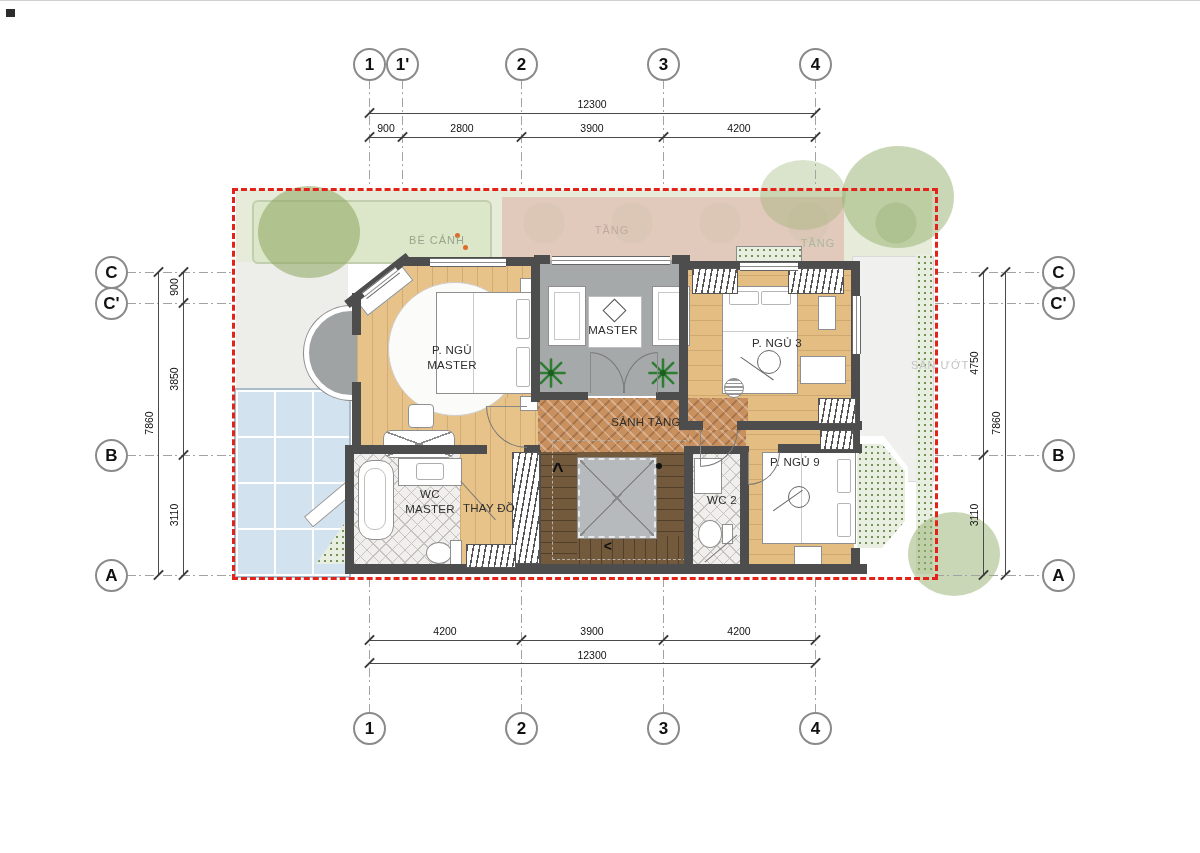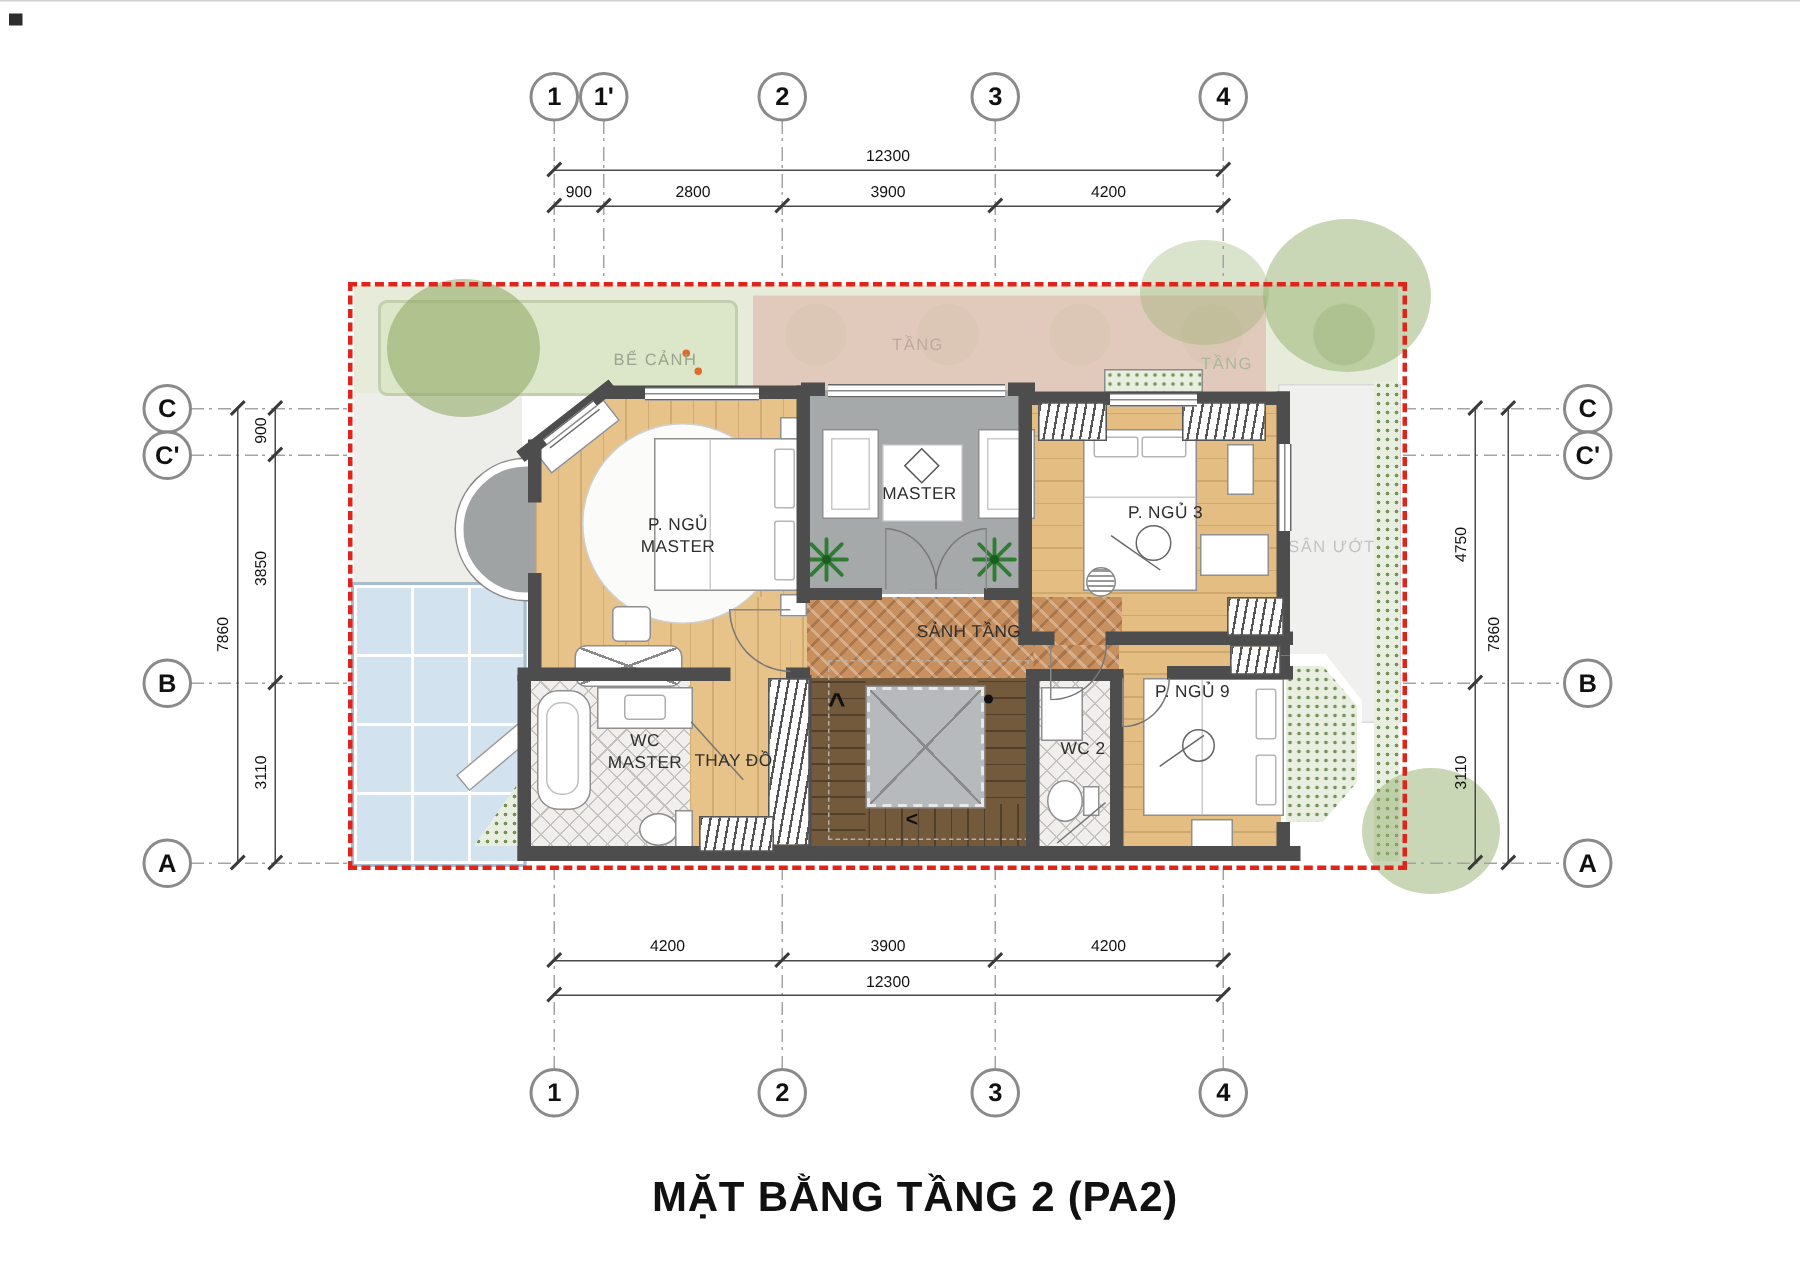--- a/index.html
+++ b/index.html
@@ -66,21 +66,21 @@
     <div class="abs" style="left:852px;top:256px;width:80px;height:224px;background:#f0f0ef;border:1px solid #d9d9d9;z-index:1;"></div>
     <div class="abs speck" style="left:916px;top:254px;width:17px;height:320px;z-index:2;"></div>
     <div class="treeblob" style="left:908px;top:512px;width:92px;height:84px;background:rgba(150,175,110,.5);"></div>
     <div class="abs" style="left:236px;top:262px;width:112px;height:126px;background:#ededea;z-index:1;"></div>
     <div class="abs glass" style="left:234px;top:388px;width:113px;height:186px;z-index:5;"></div>
     <div class="abs" style="left:300px;top:492px;width:70px;height:12px;background:#fff;border:1px solid #9a9a9a;transform:rotate(-40deg);z-index:6;"></div>
     <div class="abs speck" style="left:316px;top:504px;width:42px;height:60px;clip-path:polygon(100% 0,100% 100%,0 100%);z-index:7;"></div>
     <div class="slabel" style="left:437px;top:240px;color:#9aa48e;">BỂ CẢNH</div>
     <div class="slabel" style="left:612px;top:230px;color:#bfa99e;">TẦNG</div>
     <div class="slabel" style="left:818px;top:243px;color:#aab79b;">TẦNG</div>
-    <div class="slabel" style="left:888px;top:365px;color:#c3c3c3;">SÂN ƯỚT</div>
+    <div class="slabel" style="left:940px;top:365px;color:#c3c3c3;">SÂN ƯỚT</div>
   </div>
 
   <div>
     <div class="abs" style="left:304px;top:306px;width:84px;height:84px;border-radius:50%;background:#a0a3a4;border:5px solid #fff;box-shadow:0 0 0 1px #8a8a8a;z-index:6;"></div>
     <div class="abs wood" style="left:357px;top:264px;width:179px;height:184px;clip-path:polygon(0 24%,26% 0,100% 0,100% 100%,0 100%);z-index:7;"></div>
     <div class="abs" style="left:536px;top:260px;width:148px;height:136px;background:#a5a9aa;z-index:7;"></div>
     <div class="abs woodh" style="left:684px;top:264px;width:170px;height:162px;z-index:7;"></div>
     <div class="abs herr" style="left:536px;top:398px;width:212px;height:56px;z-index:7;"></div>
     <div class="abs herr" style="left:689px;top:430px;width:58px;height:20px;z-index:7;"></div>
     <div class="abs wood" style="left:460px;top:398px;width:78px;height:172px;z-index:7;"></div>
@@ -332,14 +332,13 @@
     <div class="tk" style="left:977px;top:271px;"></div>
       <div class="tk" style="left:977px;top:454px;"></div>
     <div class="tk" style="left:977px;top:574px;"></div>
     <div class="tk" style="left:999px;top:271px;"></div>
       <div class="tk" style="left:999px;top:574px;"></div>
     <div class="dlabr" style="left:974px;top:363px;">4750</div>
     <div class="dlabr" style="left:974px;top:515px;">3110</div>
     <div class="dlabr" style="left:996px;top:423px;">7860</div>
   </div>
 
-  <div class="abs" style="left:350px;top:782px;width:520px;text-align:center;font-size:28px;font-weight:bold;color:#111;letter-spacing:.5px;">MẶT BẰNG TẦNG 2 (PA2)</div>
 </div>
 
 </body></html>

